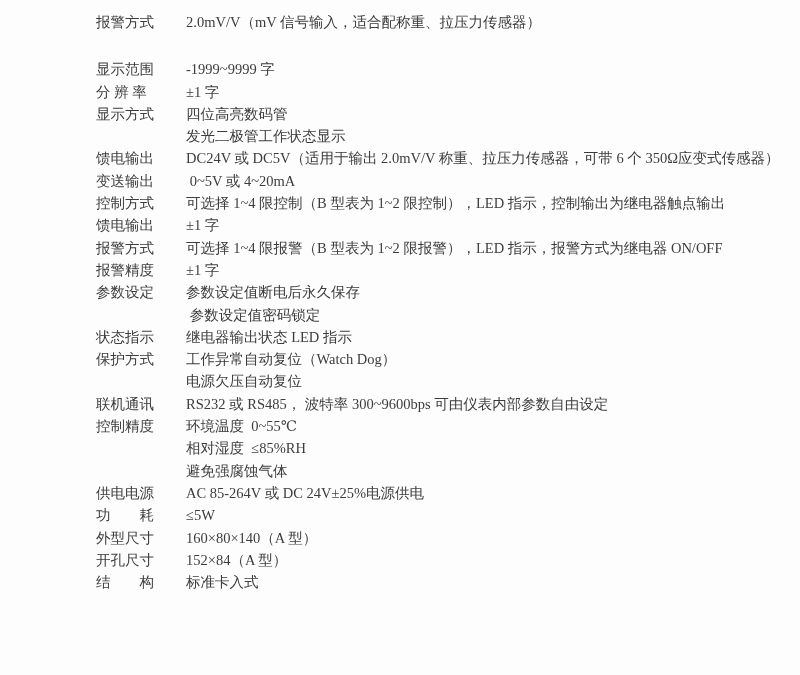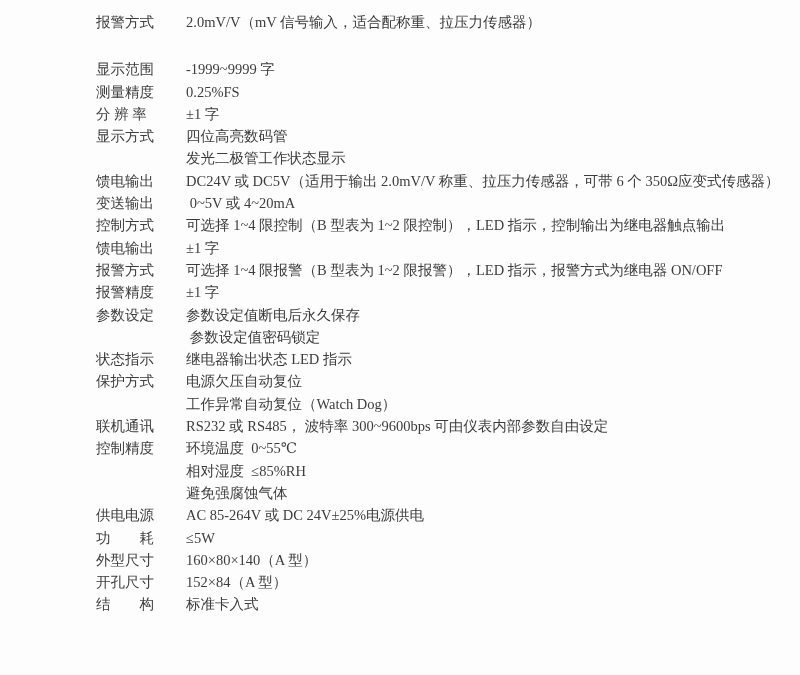--- a/index.html
+++ b/index.html
@@ -62,26 +62,20 @@
 
   <div class="spacer"></div>
 
   <div class="row">
     <div class="lbl">显示范围</div>
     <div class="val">
         <div class="line">-1999~9999 字</div>
       </div>
   </div>
 
-  <div class="row">
-    <div class="lbl">测量精度</div>
-    <div class="val">
-        <div class="line">0.25%FS</div>
-      </div>
-  </div>
 
   <div class="row">
     <div class="lbl">分 辨 率</div>
     <div class="val">
         <div class="line">±1 字</div>
       </div>
   </div>
 
   <div class="row">
     <div class="lbl">显示方式</div>
@@ -144,22 +138,22 @@
   <div class="row">
     <div class="lbl">状态指示</div>
     <div class="val">
         <div class="line">继电器输出状态 LED 指示</div>
       </div>
   </div>
 
   <div class="row">
     <div class="lbl">保护方式</div>
     <div class="val">
+      <div class="line">工作异常自动复位（Watch Dog）</div>
       <div class="line">电源欠压自动复位</div>
-      <div class="line">工作异常自动复位（Watch Dog）</div>
     </div>
   </div>
 
   <div class="row">
     <div class="lbl">联机通讯</div>
     <div class="val">
         <div class="line">RS232 或 RS485， 波特率 300~9600bps 可由仪表内部参数自由设定</div>
       </div>
   </div>
 

